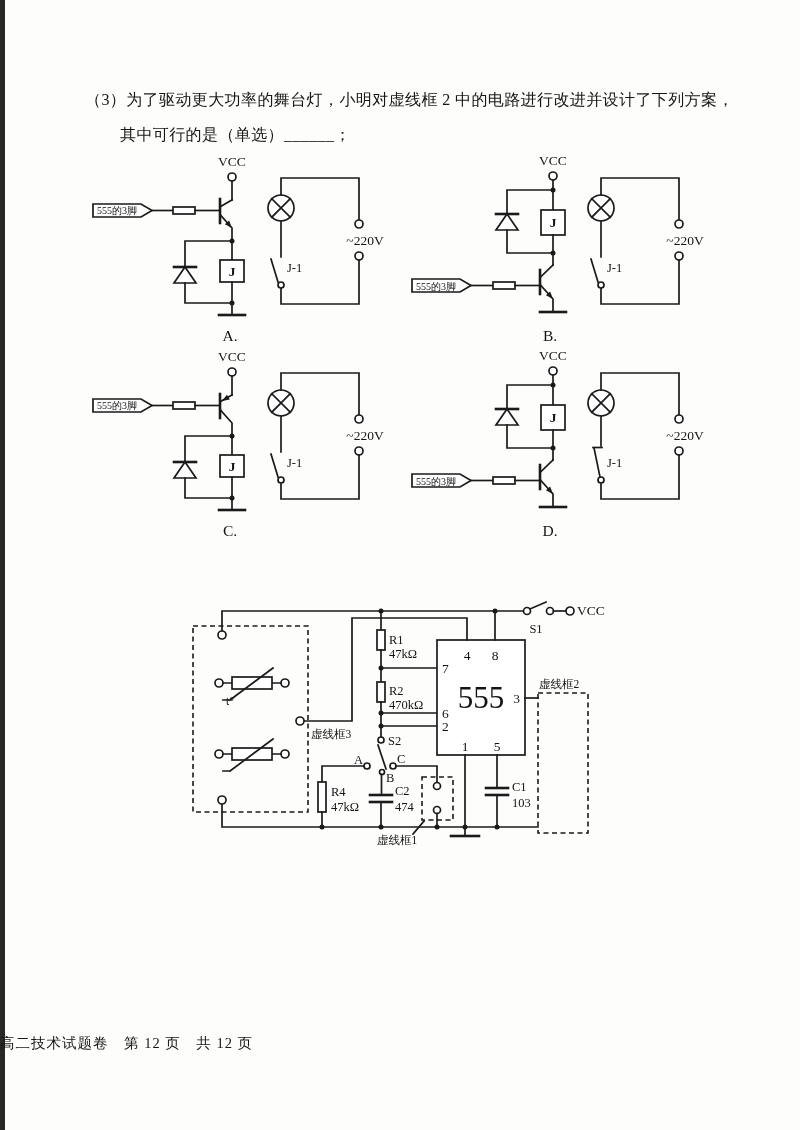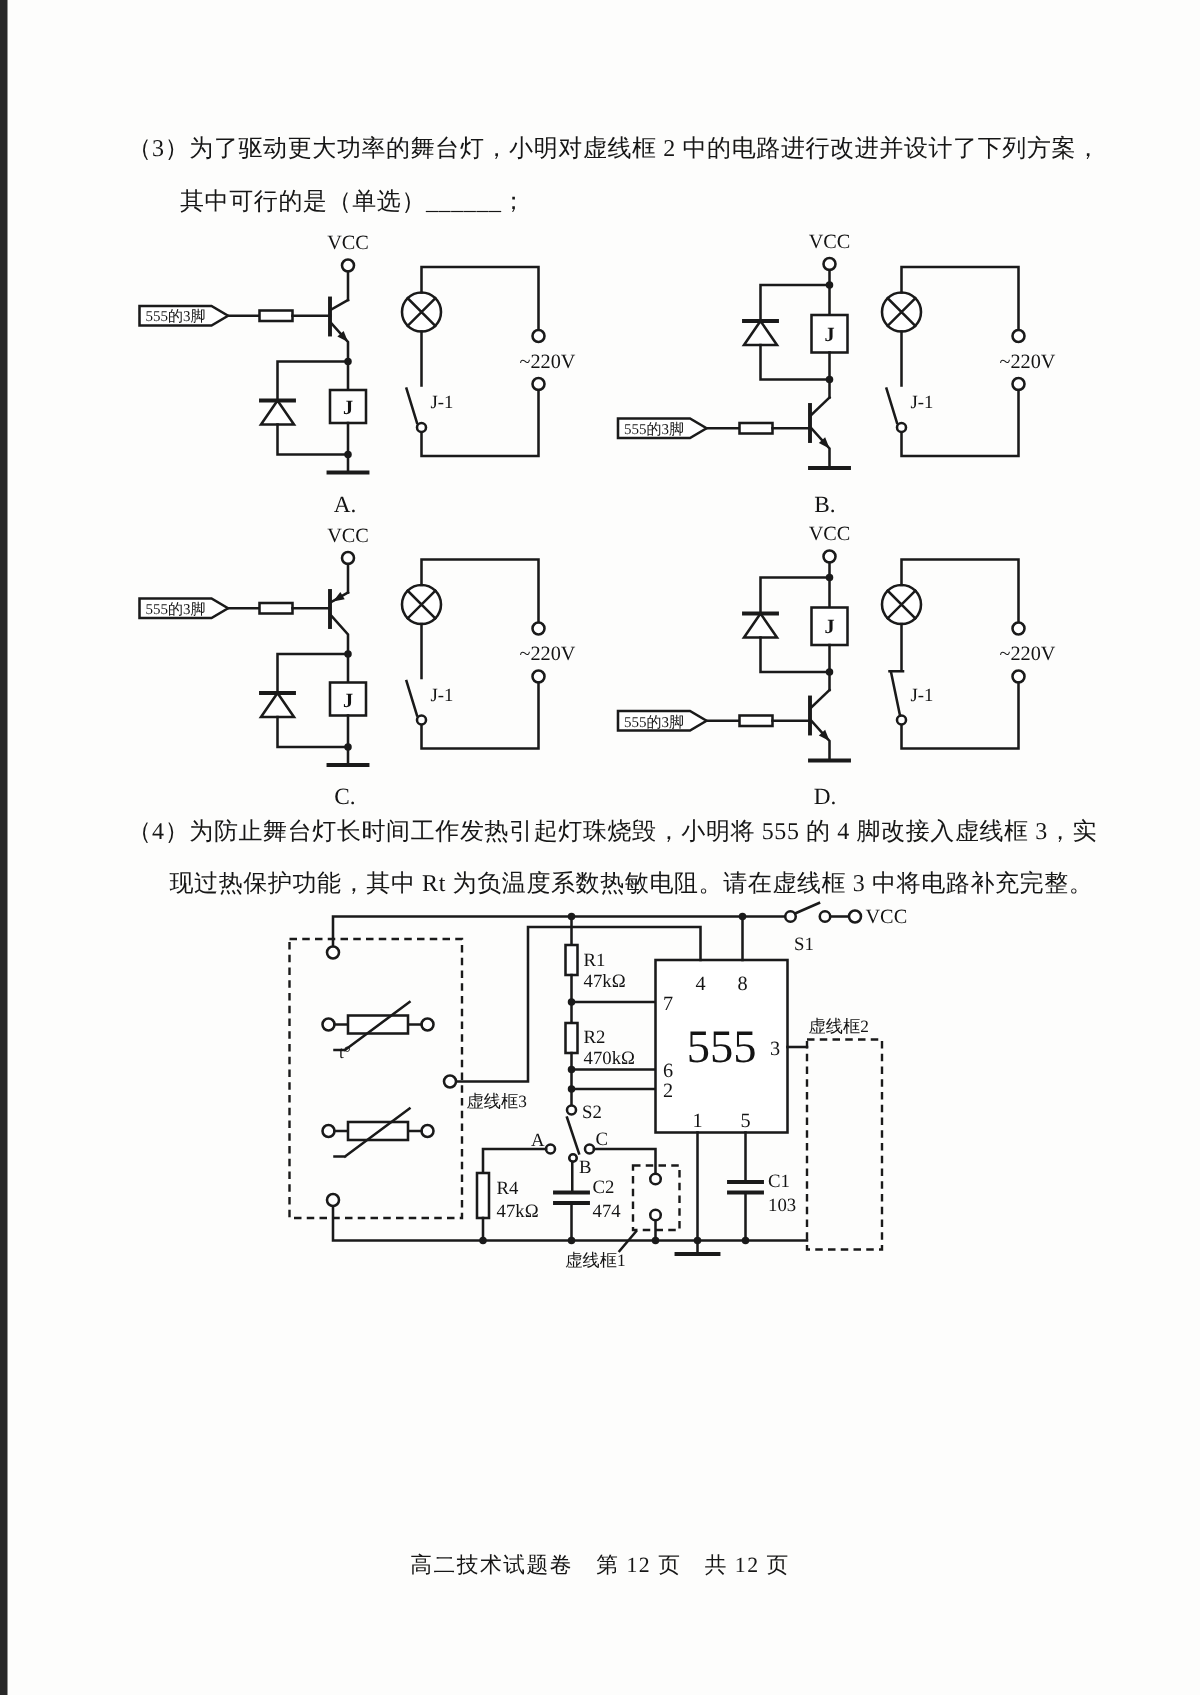--- a/index.html
+++ b/index.html
@@ -1,20 +1,20 @@
 <!DOCTYPE html>
 <html><head>
 <meta charset="utf-8">
 <style>
   html,body{margin:0;padding:0;background:#e8e8e8;}
   .page{position:relative;width:800px;height:1130px;background:#fdfdfc;overflow:hidden;
         font-family:"Liberation Serif","DejaVu Serif",serif;color:#161616;}
   .scan-edge{position:absolute;left:0;top:0;width:5px;height:1130px;background:#0a0a0a;opacity:.88;}
   .qline{position:absolute;font-size:16px;line-height:20px;white-space:nowrap;letter-spacing:.4px;}
-  .footer{position:absolute;left:0;top:1034px;width:100%;text-align:center;font-size:14.5px;letter-spacing:1px;}
+  .footer{position:absolute;left:0;top:1034px;width:100%;text-align:left;font-size:14.5px;letter-spacing:1px;}
   svg{position:absolute;overflow:visible;}
   .w path,.w line,.w polyline{stroke:#1a1a1a;stroke-width:1.7;fill:none;stroke-linecap:square;}
   .w .thick{stroke-width:2.6;}
   .comp{fill:#ffffff;stroke:#1a1a1a;stroke-width:1.7;}
   .dot{fill:#1a1a1a;stroke:none;}
   .fillb{fill:#1a1a1a;stroke:none;}
   .dash{fill:none;stroke:#1a1a1a;stroke-width:1.6;stroke-dasharray:5 3.5;}
   text{fill:#141414;font-family:"Liberation Serif","DejaVu Serif",serif;}
   .t10{font-size:10px;} .t11{font-size:11.5px;} .t12{font-size:12.5px;}
   .t13{font-size:13.5px;} .t15{font-size:15.5px;} .t30{font-size:31px;}
@@ -191,22 +191,20 @@
       <path d="M274,108 V152 H196 V136"></path>
       <circle class="comp" cx="196" cy="133" r="3"></circle>
       <path d="M196,69 V99"></path>
       <path d="M188,100.5 H197"></path>
       <path d="M189,101 L195,130"></path>
       <text class="t12" x="202" y="120">J-1</text>
     </g>
     <text class="t15" x="145" y="189" text-anchor="middle">D.</text>
   </svg>
 
-  <div class="qline" style="left:85px;top:545px">（4）为防止舞台灯长时间工作发热引起灯珠烧毁，小明将 555 的 4 脚改接入虚线框 3，实</div>
-  <div class="qline" style="left:113px;top:580px">现过热保护功能，其中 Rt 为负温度系数热敏电阻。请在虚线框 3 中将电路补充完整。</div>
 
   <svg style="left:180px;top:600px" width="430" height="252" viewBox="0 0 430 252">
     <g class="w">
 
       <rect class="dash" x="13" y="26" width="115" height="186"></rect>
       <rect class="dash" x="242" y="177" width="31" height="43"></rect>
       <rect class="dash" x="358" y="93" width="50" height="140"></rect>
       <text class="t11" x="131" y="138">虚线框3</text>
       <text class="t11" x="217" y="244" text-anchor="middle">虚线框1</text>
       <path d="M233,234 L244,221"></path>

